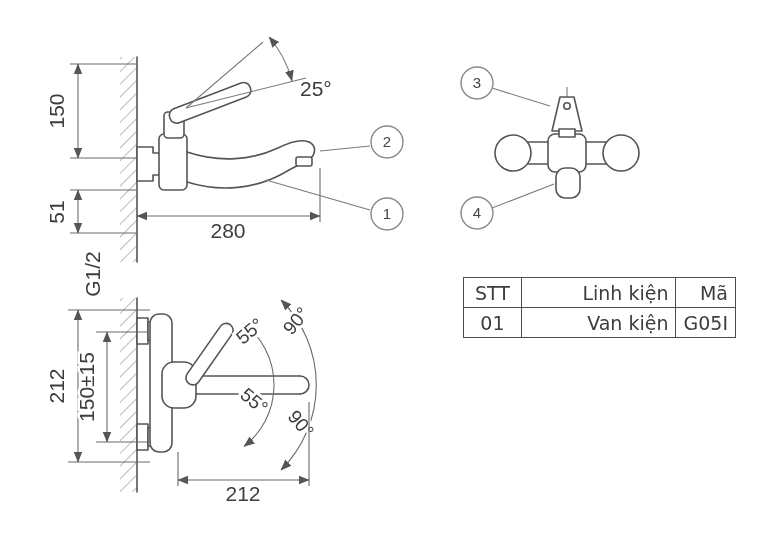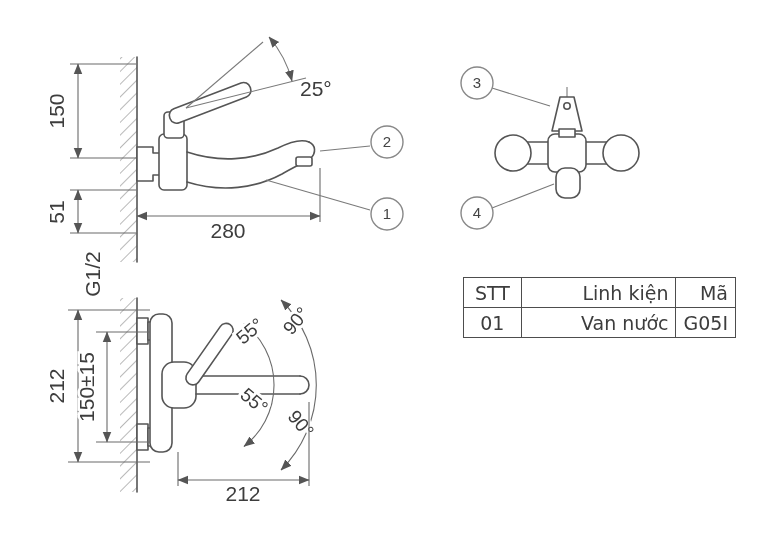--- a/index.html
+++ b/index.html
@@ -193,19 +193,19 @@
 
 <table class="parts-table">
   <tbody>
     <tr>
       <th class="col-stt">STT</th>
       <th class="col-part">Linh kiện</th>
       <th class="col-code">Mã</th>
     </tr>
     <tr>
       <td class="col-stt">01</td>
-      <td class="col-part">Van nước</td>
+      <td class="col-part">Van kiện</td>
       <td class="col-code">G05I</td>
     </tr>
   </tbody>
 </table>
 
 </div>
 
 </body></html>

